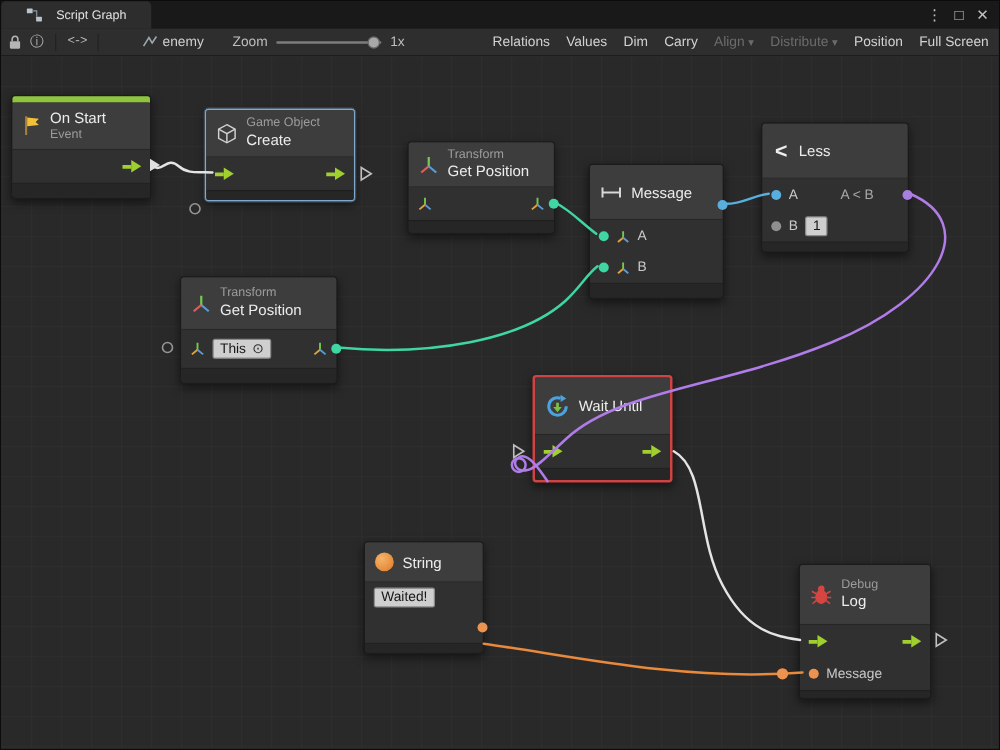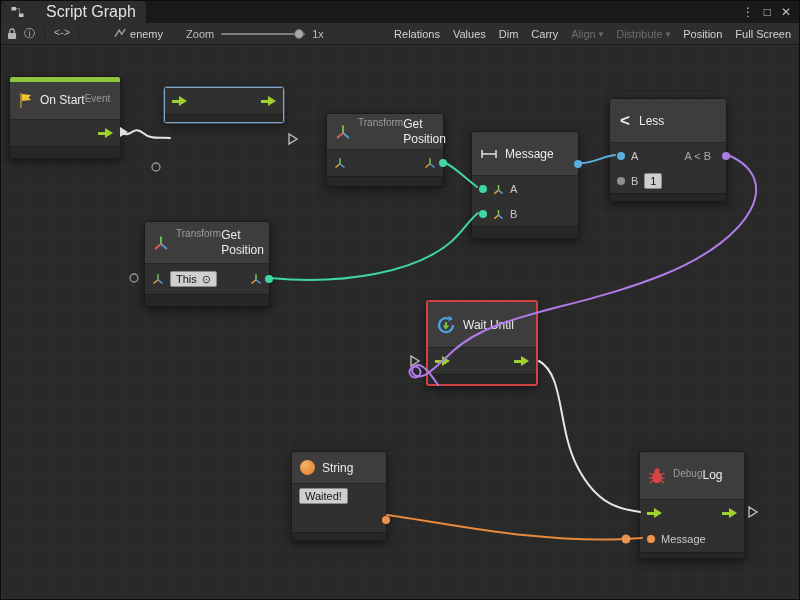--- a/index.html
+++ b/index.html
@@ -1,21 +1,21 @@
 <!DOCTYPE html>
 <html><head>
 <meta charset="utf-8">
 <style>
 *{box-sizing:border-box;margin:0;padding:0}
 html,body{width:800px;height:600px;overflow:hidden;background:#111;
   font-family:"Liberation Sans",sans-serif}
 .window{position:relative;width:800px;height:600px;background:#2a2a2a;border:1px solid #0c0c0c}
 
 .titlebar{height:22px;background:#191919;display:flex;align-items:center;justify-content:space-between;padding:0 8px 0 0}
-.tab{display:flex;align-items:center;gap:22px;height:22px;padding:0 10px;background:#2d2d2d;border-radius:4px 4px 0 0;font-size:16px;color:#e2e2e2}
+.tab{display:flex;align-items:center;gap:11px;height:22px;padding:0 20px;background:#2d2d2d;border-radius:4px 4px 0 0;font-size:10px;color:#e2e2e2}
 .win-controls{display:flex;align-items:center;gap:10px;color:#c2c2c2;font-size:12px}
 .wc{cursor:default;line-height:1}
 
 .toolbar{height:22px;background:#2e2e2e;border-bottom:1px solid #1d1d1d;display:flex;align-items:center;gap:7px;padding:0 6px;font-size:11px;color:#c8c8c8}
 .ticon{display:inline-flex;align-items:center;color:#bdbdbd;font-size:11px}
 .mono{font-family:"Liberation Mono",monospace;font-size:10px;letter-spacing:-1px}
 .sep{width:1px;height:14px;background:#222;margin:0 2px}
 .graph-ref{display:inline-flex;align-items:center;gap:4px;color:#cfcfcf;margin-left:26px}
 .zoom-label{margin-left:16px;color:#bdbdbd}
 .slider{position:relative;width:84px;height:2px;background:#7d7d7d;border-radius:1px}
@@ -30,21 +30,21 @@
  background-image:linear-gradient(rgba(255,255,255,.022) 1px,transparent 1px),
   linear-gradient(90deg,rgba(255,255,255,.022) 1px,transparent 1px);
  background-size:24px 24px;overflow:hidden}
 .wires{position:absolute;left:0;top:0;z-index:5;pointer-events:none}
 
 .node{position:absolute;z-index:2;background:#313131;border:1px solid #1b1b1b;border-radius:3px;
   box-shadow:0 3px 8px rgba(0,0,0,.5);color:#ddd;font-size:11px}
 .node.selected{border-color:#7fa8cc;box-shadow:0 0 0 1px rgba(127,168,204,.35),0 3px 8px rgba(0,0,0,.5)}
 .node.redhl{border:2px solid #cf4343}
 .nh{display:flex;align-items:center;gap:7px;padding:0 8px;background:#3d3d3d;border-bottom:1px solid #262626;border-radius:2px 2px 0 0}
-.tcol{display:flex;line-height:1.2}
+.tcol{display:flex;flex-direction:column;line-height:1.2}
 .cat{font-size:10px;color:#9c9c9c}
 .ttl{font-size:12px;color:#ececec}
 .nrow{position:relative;display:flex;align-items:center;gap:6px;padding:0 7px;background:#303030}
 .nfoot{background:#262626;border-top:1px solid #1e1e1e;border-radius:0 0 2px 2px}
 .estrip{height:5px;background:#8ec43e;border-radius:2px 2px 0 0}
 .plabel{color:#c9c9c9}
 .dim{color:#a8a8a8}
 
 .farrow{position:relative;width:15px;height:10px;flex:none}
 .farrow::before{content:"";position:absolute;left:0;top:3.5px;width:7px;height:3px;background:#9fd02f}
@@ -136,20 +136,30 @@
           <div class="cat">Event</div>
         </div>
       </div>
       <div class="nrow" style="height:26px;justify-content:flex-end">
         <span class="farrow"></span>
       </div>
       <div class="nfoot" style="height:12px"></div>
     </div>
 
     <div class="node selected" style="left:163px;top:42px;width:120px">
+      <div class="nh" style="height:38px">
+        <svg width="17" height="18" viewBox="0 0 16 16" fill="none" stroke="#d2d2d2" stroke-width="1.1">
+          <path d="M8 1.2 L14.2 4.6 V11.4 L8 14.8 L1.8 11.4 V4.6 Z"></path>
+          <path d="M1.8 4.6 L8 8 L14.2 4.6 M8 8 V14.8"></path>
+        </svg>
+        <div class="tcol">
+          <div class="cat">Game Object</div>
+          <div class="ttl">Create</div>
+        </div>
+      </div>
       <div class="nrow" style="height:26px;justify-content:space-between">
         <span class="farrow"></span>
         <span class="farrow"></span>
       </div>
       <div class="nfoot" style="height:8px"></div>
     </div>
 
     <div class="node" style="left:325px;top:68px;width:118px">
       <div class="nh" style="height:36px">
         <svg class="gz" width="16" height="16" viewBox="0 0 16 16" stroke-width="1.8">
@@ -210,21 +220,21 @@
     </div>
 
     <div class="node" style="left:608px;top:53px;width:118px">
       <div class="nh" style="height:44px">
         <span class="less-glyph">&lt;</span>
         <div class="ttl">Less</div>
       </div>
       <div class="nrow" style="height:26px">
         <span class="dot blue"></span>
         <span class="plabel">A</span>
-        <span class="dim mlauto" style="margin-right:8px">A &lt; B</span>
+        <span class="dim mlauto" style="margin-right:20px">A &lt; B</span>
         <span class="dot purple edge-r"></span>
       </div>
       <div class="nrow" style="height:24px">
         <span class="dot gray"></span>
         <span class="plabel">B</span>
         <span class="field" style="min-width:16px;justify-content:center">1</span>
       </div>
       <div class="nfoot" style="height:8px"></div>
     </div>
 
@@ -270,21 +280,21 @@
         </svg>
         <div class="ttl">Wait Until</div>
       </div>
       <div class="nrow" style="height:26px;justify-content:space-between">
         <span class="farrow"></span>
         <span class="farrow"></span>
       </div>
       <div class="nfoot" style="height:10px"></div>
     </div>
 
-    <div class="node" style="left:290px;top:406px;width:96px">
+    <div class="node" style="left:290px;top:388px;width:96px">
       <div class="nh" style="height:32px">
         <span class="orb"></span>
         <div class="ttl">String</div>
       </div>
       <div class="nrow" style="height:24px;justify-content:flex-start">
         <span class="field">Waited!</span>
       </div>
       <div class="nrow" style="height:24px">
         <span class="dot orange edge-r"></span>
       </div>

